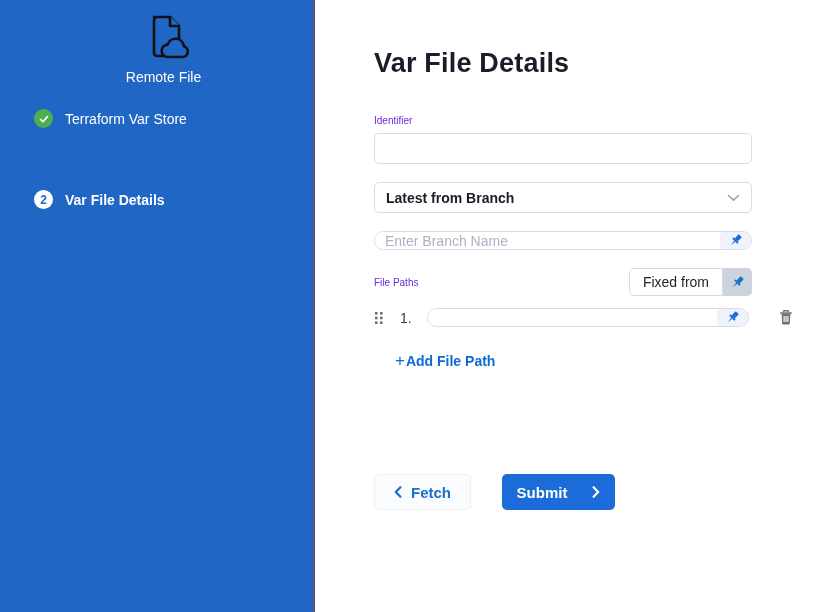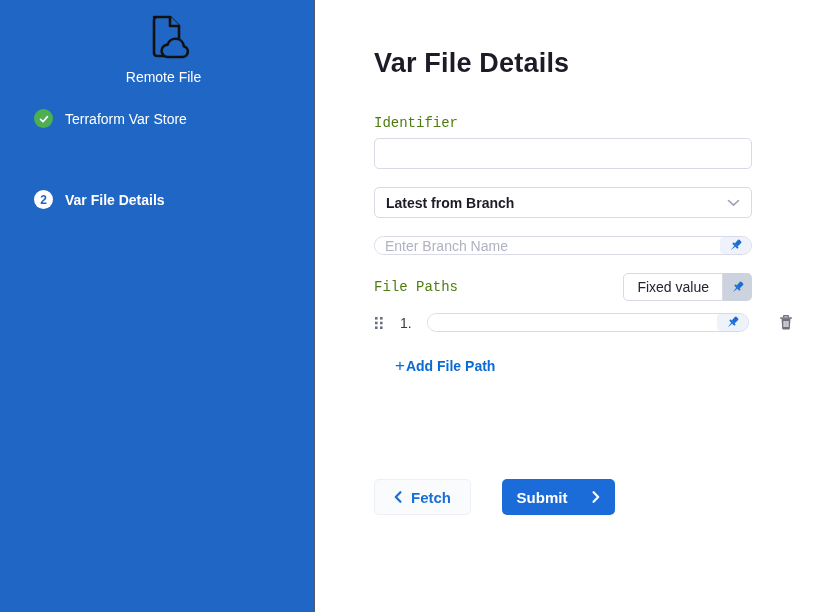--- a/index.html
+++ b/index.html
@@ -39,21 +39,21 @@
   .step-active .step-label { font-weight: 700; }
 
   
   .main { flex: 1; padding: 48px 0 0 59px; background: #ffffff; }
   .page-title {
     font-size: 27px; font-weight: 600; color: #1c1c28;
     margin: 0 0 36px 0; letter-spacing: 0.2px;
   }
 
   .field { width: 378px; margin-bottom: 18px; }
-  .field-label { display: block; font-size: 14px; color: #4d7c0f; margin-bottom: 7px; font-family: Liberation Mono, monospace; }
+  .field-label { display: block; font-size: 10px; color: #6d28d9; margin-bottom: 7px; }
 
   .text-input {
     width: 100%; height: 31px;
     border: 1px solid #d9dae6; border-radius: 5px;
     padding: 0 10px; font-size: 14px; color: #23242f;
     font-family: "Liberation Sans", sans-serif;
     outline: none; background: #fff;
   }
   .text-input::placeholder { color: #b0b1c3; }
 
@@ -185,21 +185,21 @@
             <path d="M7.3 9.1 h1.4 L8 15.3 z"></path>
           </g>
         </svg>
       </span>
     </div>
   </div>
 
   <div class="filepaths-header">
     <label class="field-label">File Paths</label>
     <div class="split-btn">
-      <span class="split-btn-label">Fixed value</span>
+      <span class="split-btn-label">Fixed from</span>
       <span class="split-btn-pin">
         <svg width="15" height="15" viewBox="0 0 16 16">
           <g transform="rotate(45 8 8)" fill="#1a6fd4">
             <rect x="5.7" y="0.8" width="4.6" height="6.2" rx="1"></rect>
             <rect x="4" y="7" width="8" height="2.1" rx="1"></rect>
             <path d="M7.3 9.1 h1.4 L8 15.3 z"></path>
           </g>
         </svg>
       </span>
     </div>

